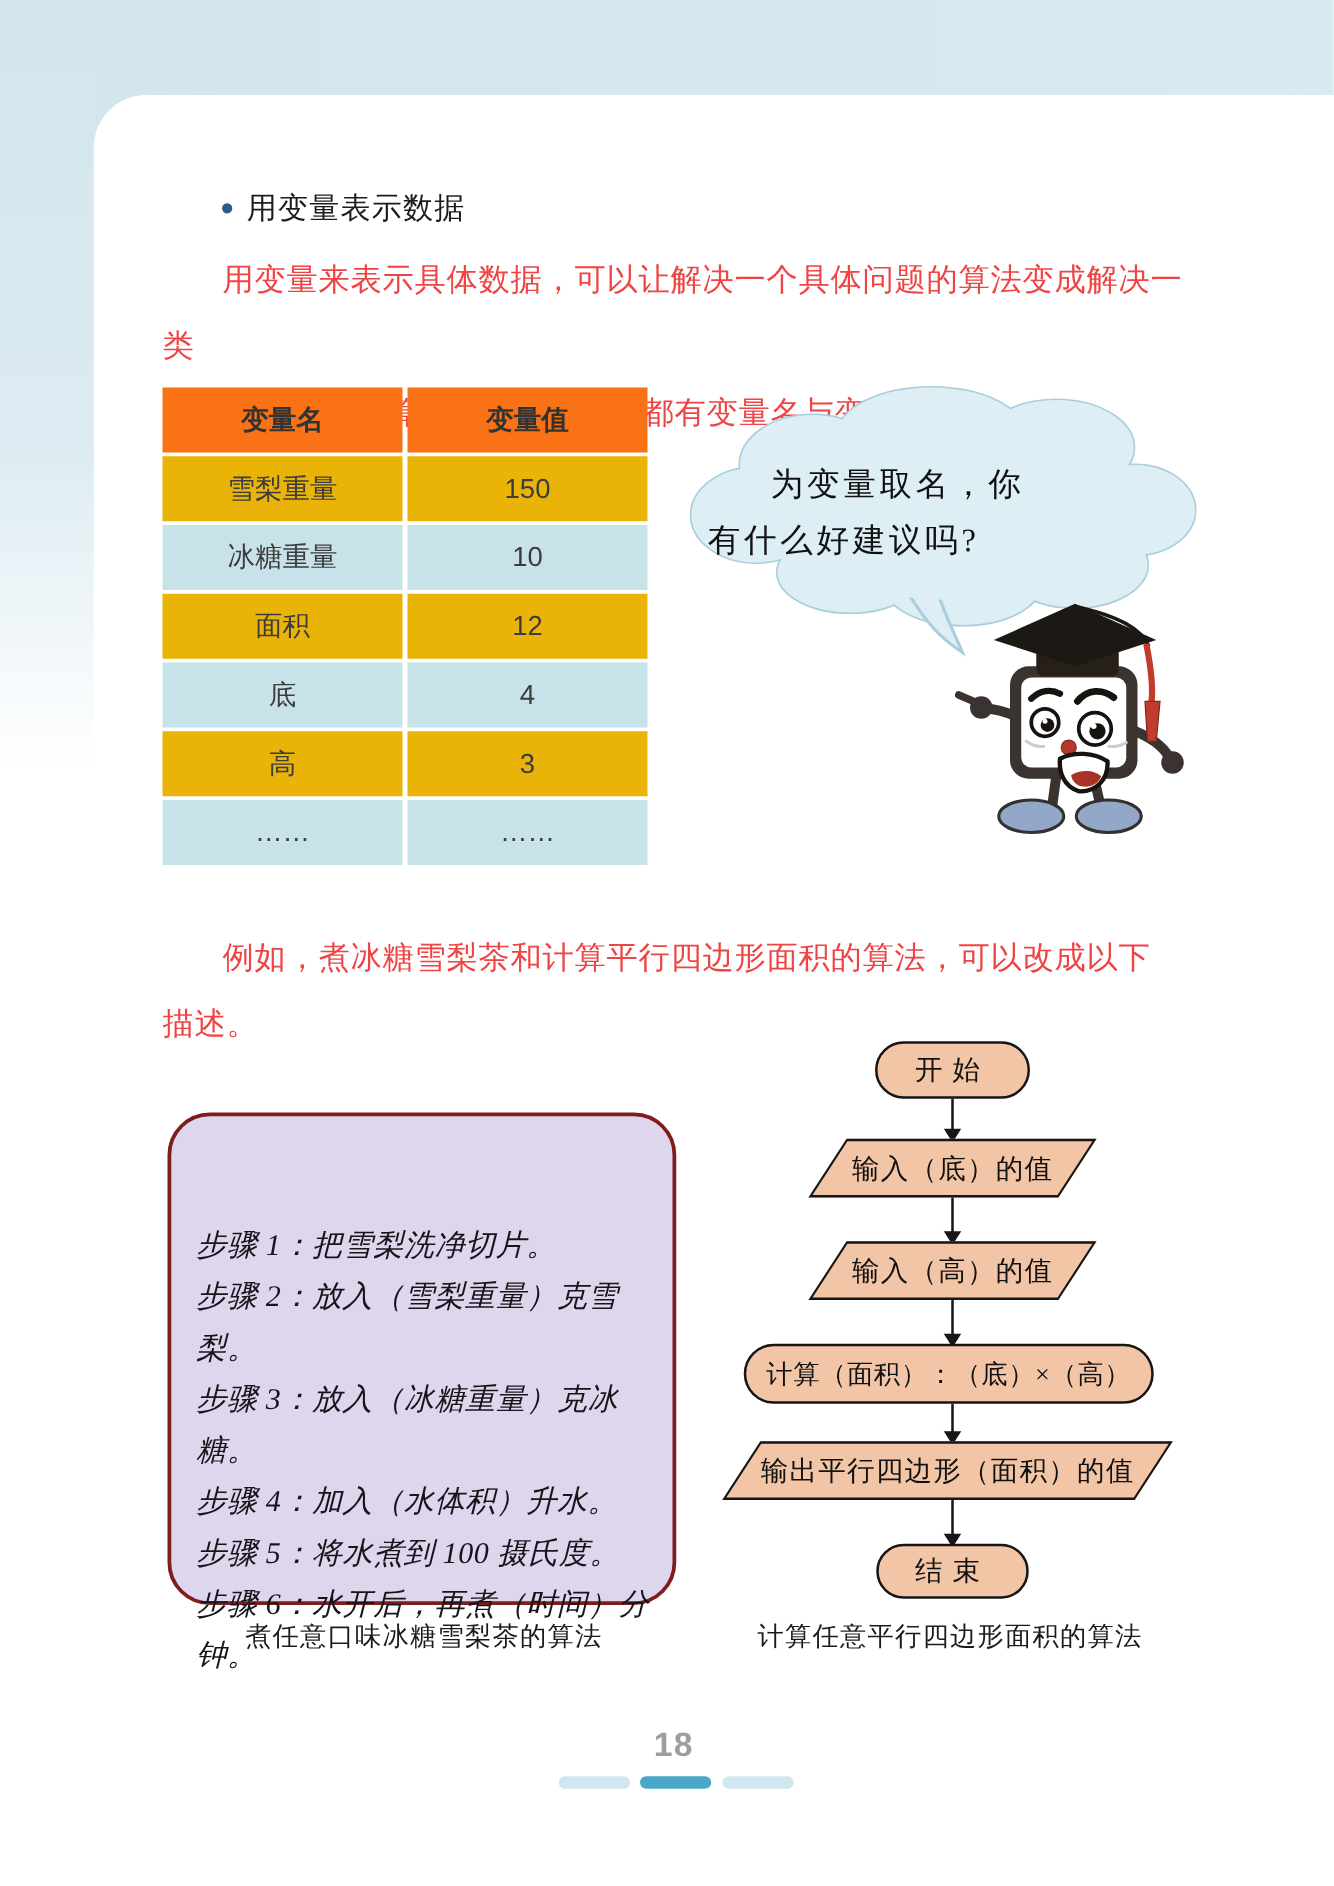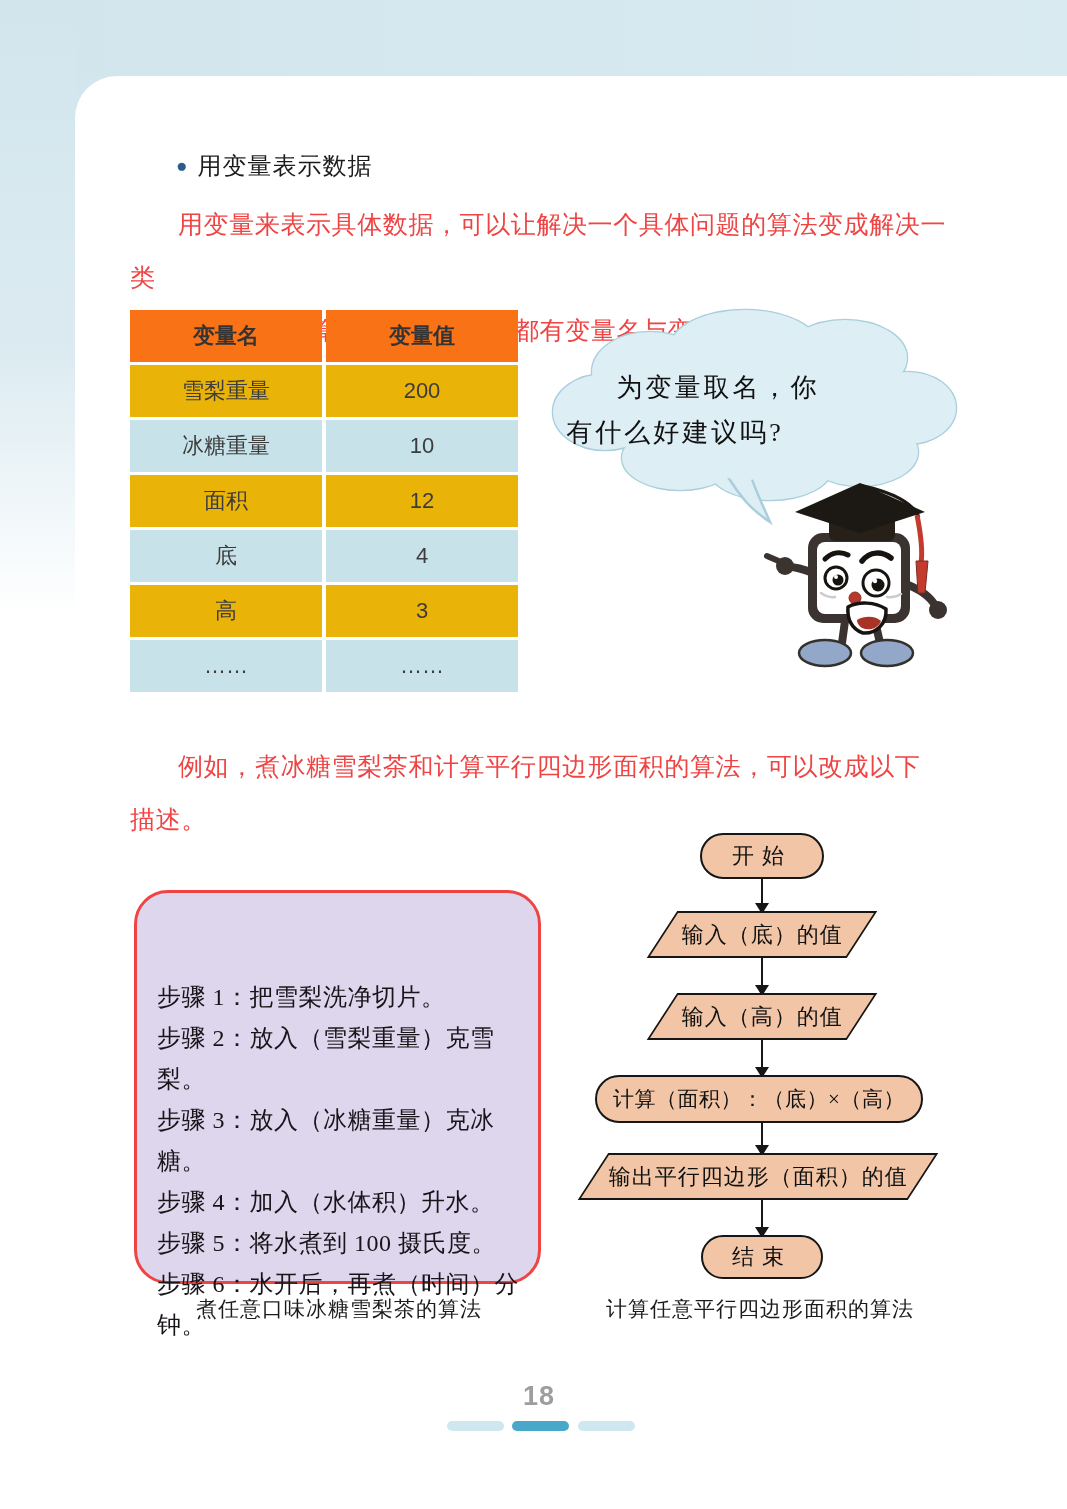--- a/index.html
+++ b/index.html
@@ -29,21 +29,21 @@
   .vtable{left:130px;top:310px;}
   table.vars{border-collapse:separate;border-spacing:4px 3px;margin:-3px -4px;}
   table.vars td,table.vars th{width:190px;height:50px;text-align:center;vertical-align:middle;
       font-family:"Liberation Sans","DejaVu Sans",sans-serif;font-size:22px;color:#3c3c3c;font-weight:normal;}
   table.vars th{background:#f97316;font-weight:bold;color:#333;}
   table.vars tr.row-y td{background:#eab308;}
   table.vars tr.row-b td{background:#c8e2ea;}
 
   
   .steps-box{left:134px;top:890px;width:401px;height:388px;background:#ddd6ec;
-             border:3px solid #ef4444;border-radius:34px;}
+             border:3px solid #7f1d1d;border-radius:34px;font-style:italic;}
   .steps{position:absolute;left:20px;top:84px;font-size:24px;line-height:41px;color:#17141a;letter-spacing:0.5px;}
   .caption{top:1295px;width:400px;text-align:center;font-size:21px;color:#1b1b1b;letter-spacing:1px;}
   .caption-left{left:139px;}
   .caption-right{left:560px;}
 
   
   .shape{position:absolute;background:#f2c5a6;border:2px solid #161616;box-sizing:border-box;
          display:flex;align-items:center;justify-content:center;font-size:22px;color:#111;letter-spacing:1px;}
   .pill{border-radius:26px;}
   .pgram{transform:skewX(-33deg);}
@@ -87,21 +87,21 @@
     <table class="vars">
       <thead>
         <tr>
           <th>变量名</th>
           <th>变量值</th>
         </tr>
       </thead>
       <tbody>
         <tr class="row-y">
           <td>雪梨重量</td>
-          <td>200</td>
+          <td>150</td>
         </tr>
         <tr class="row-b">
           <td>冰糖重量</td>
           <td>10</td>
         </tr>
         <tr class="row-y">
           <td>面积</td>
           <td>12</td>
         </tr>
         <tr class="row-b">

